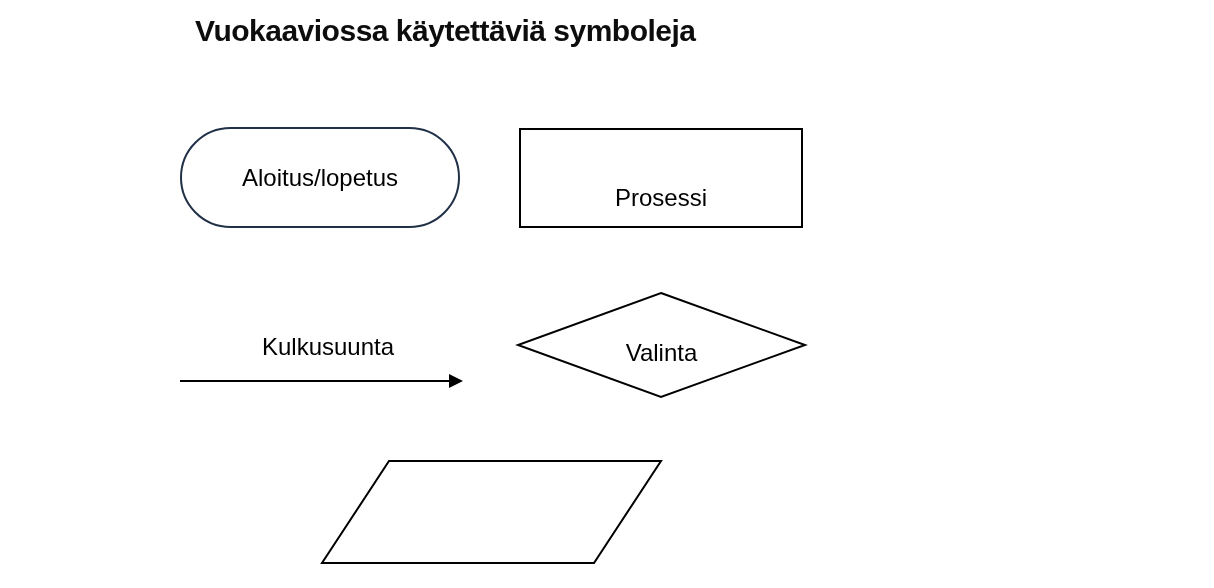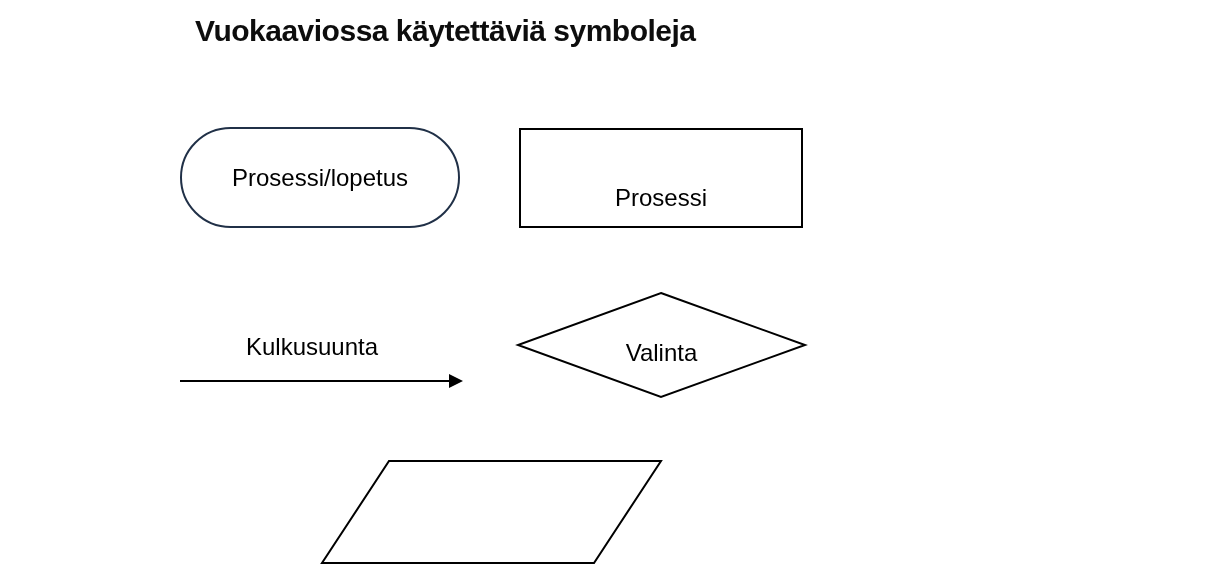--- a/index.html
+++ b/index.html
@@ -67,21 +67,21 @@
   }
   .process-label {
     left: 519px;
     top: 128px;
     width: 284px;
     height: 100px;
     margin-top: 20px;
   }
   
   .flow-label {
-    left: 172px;
+    left: 188px;
     top: 330px;
     width: 280px;
     height: 34px;
   }
   
   .decision-label {
     left: 518px;
     top: 301px;
     width: 287px;
     height: 104px;
@@ -114,21 +114,21 @@
       <line x1="180" y1="381" x2="450" y2="381" stroke-width="2" stroke="#000000"></line>
       <polygon points="449,374 463,381 449,388" fill="#000000"></polygon>
     </g>
 
     <polygon points="661,293 805,345 661,397 518,345" fill="#ffffff" stroke-width="2" stroke="#000000"></polygon>
 
     <polygon points="389,461 661,461 594,563 322,563" fill="#ffffff" stroke-width="2" stroke="#000000"></polygon>
   </svg>
 
   <div class="stadium"></div>
-  <div class="shape-label stadium-label">Prosessi/lopetus</div>
+  <div class="shape-label stadium-label">Aloitus/lopetus</div>
 
   <div class="process-rect"></div>
   <div class="shape-label process-label">Prosessi</div>
 
   <div class="shape-label flow-label">Kulkusuunta</div>
 
   <div class="shape-label decision-label">Valinta</div>
 
 
 </div>

